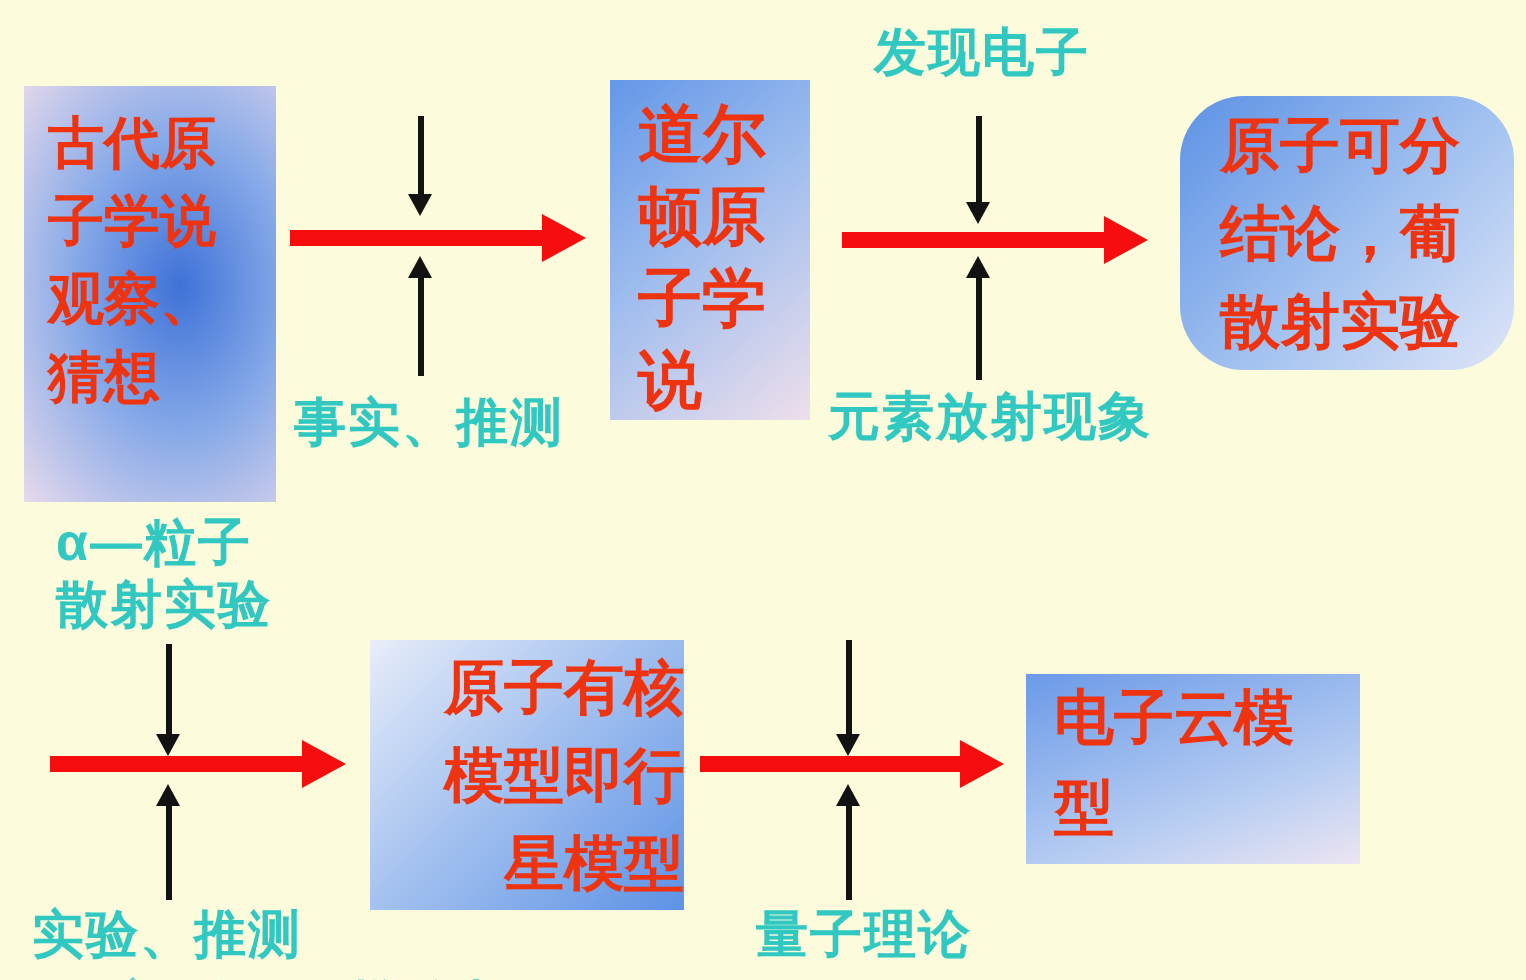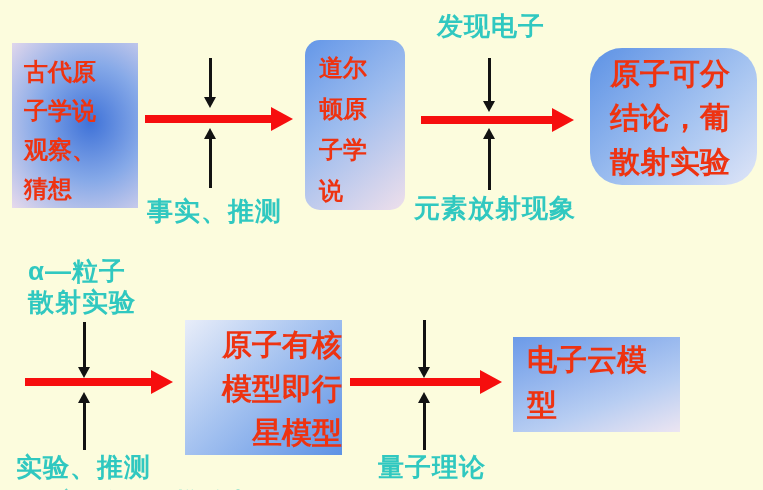--- a/index.html
+++ b/index.html
@@ -15,28 +15,28 @@
   }
   
   .gbox{
     position:absolute;
     color:var(--box_text,#ee3311);
     font-weight:bold;
     box-sizing:border-box;
   }
   .gbox .ln{white-space:nowrap;}
   .box-ancient{
-    left:12px;top:43px;width:126px;height:165px;
+    left:12px;top:43px;width:126px;height:208px;
     background:radial-gradient(ellipse at 62% 48%, #3f72d8 0%, #86a9e8 48%, #e7daec 100%);
-    font-size:24px;line-height:39px;padding:9px 0 0 12px;
+    font-size:28px;line-height:39px;padding:9px 0 0 12px;
   }
   .box-dalton{
     left:305px;top:40px;width:100px;height:170px;
     background:linear-gradient(140deg, #6497e8 0%, #9dbcee 45%, #eedfeb 100%);
-    font-size:24px;line-height:41px;padding:7px 0 0 14px;border-radius:15px;
+    font-size:32px;line-height:41px;padding:7px 0 0 14px;
   }
   .box-plum{
     left:590px;top:48px;width:167px;height:137px;
     background:linear-gradient(135deg, #5d92e5 0%, #a9c6f1 60%, #dfe5f7 100%);
     font-size:30px;line-height:44px;padding:4px 0 0 20px;border-radius:32px;
   }
   .box-nuclear{
     left:185px;top:320px;width:157px;height:135px;
     background:linear-gradient(135deg, #e8edf9 0%, #a6c3f0 45%, #5d92e5 100%);
     font-size:30px;line-height:44px;padding:3px 0 0 12px;text-align:right;

